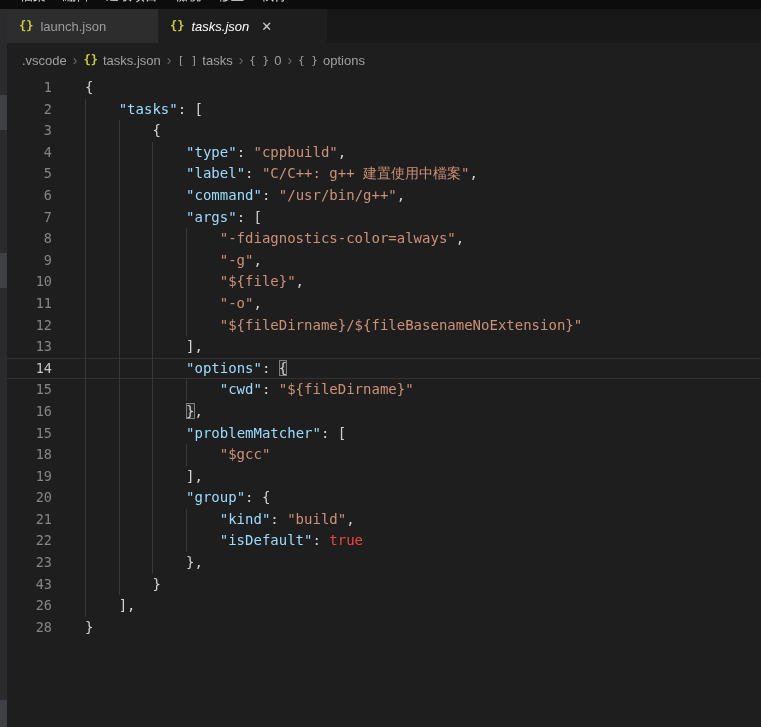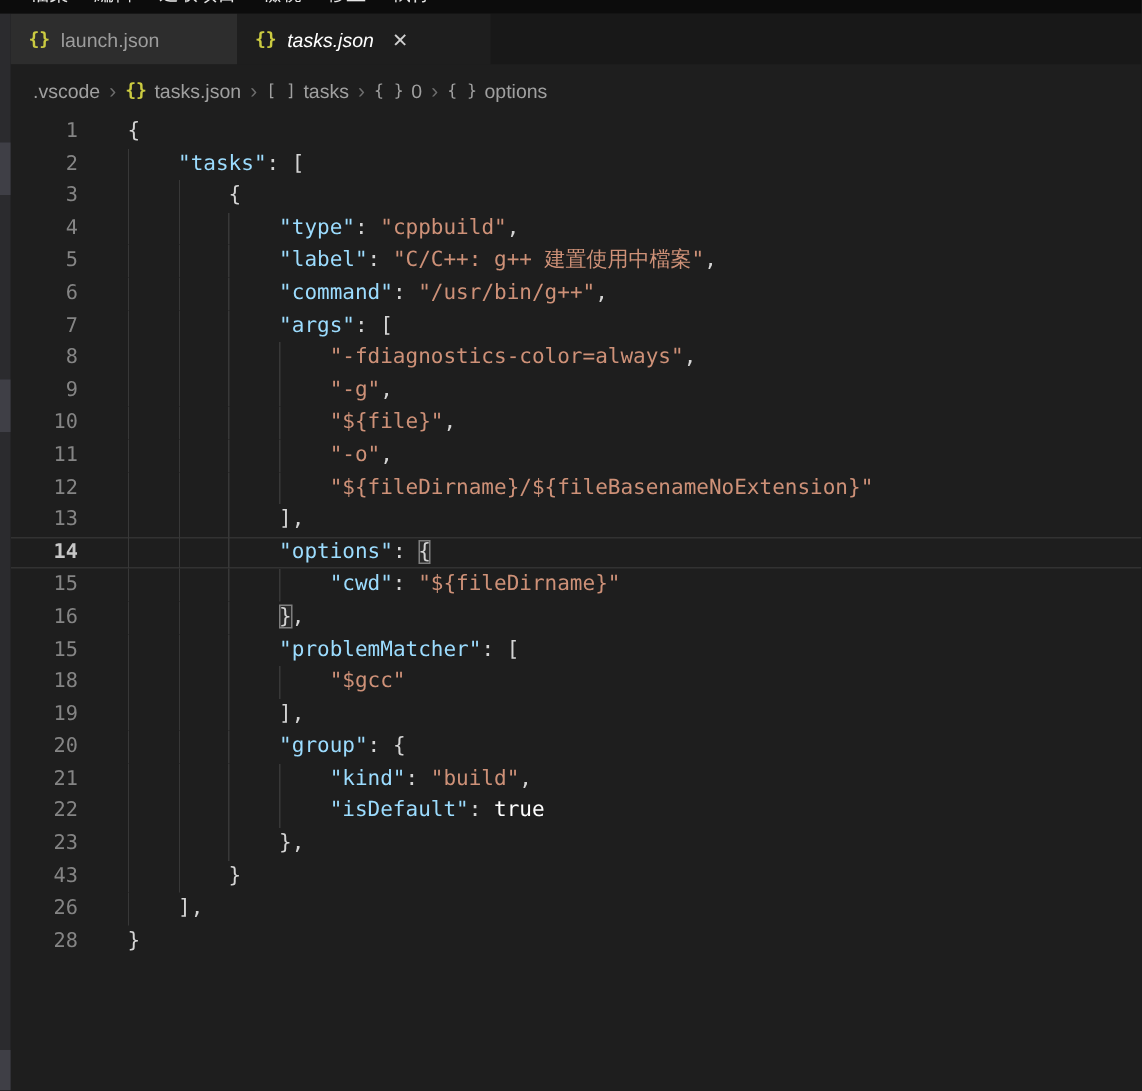--- a/index.html
+++ b/index.html
@@ -43,27 +43,27 @@
   
   .editor { position:absolute; left:7px; top:77px; width:754px; height:650px;
             background:#1e1e1e;
             font-family:"DejaVu Sans Mono","Liberation Mono",monospace;
             font-size:14px; }
   .line { display:flex; height:21.6px; line-height:21.6px; white-space:pre; }
   .line .num { width:45px; text-align:right; color:#858585; flex:0 0 45px;
                font-size:13.5px; }
   .line .code { padding-left:33px; }
   .line.cur { box-shadow: inset 0 1px 0 #323232, inset 0 -1px 0 #323232; }
-  .line.cur .num { color:#c6c6c6;font-weight:bold; }
+  .line.cur .num { color:#c6c6c6; }
   .g { display:inline-block; width:33.7px; height:21.6px; vertical-align:top;
        box-shadow: inset 1px 0 0 #383838; }
   .t-p { color:#d4d4d4; }
   .t-k { color:#9cdcfe; }
   .t-s { color:#ce9178; }
-  .t-b { color:#ffffff; }
+  .t-b { color:#ef4444; }
   .t-m { color:#d4d4d4; outline:1px solid #7e7e7e; outline-offset:-1px;
          background:rgba(120,120,120,0.12); }
 </style>
 </head>
 <body>
 
 <div class="window">
 
   <div class="menubar">
     <div class="menubar-inner">

